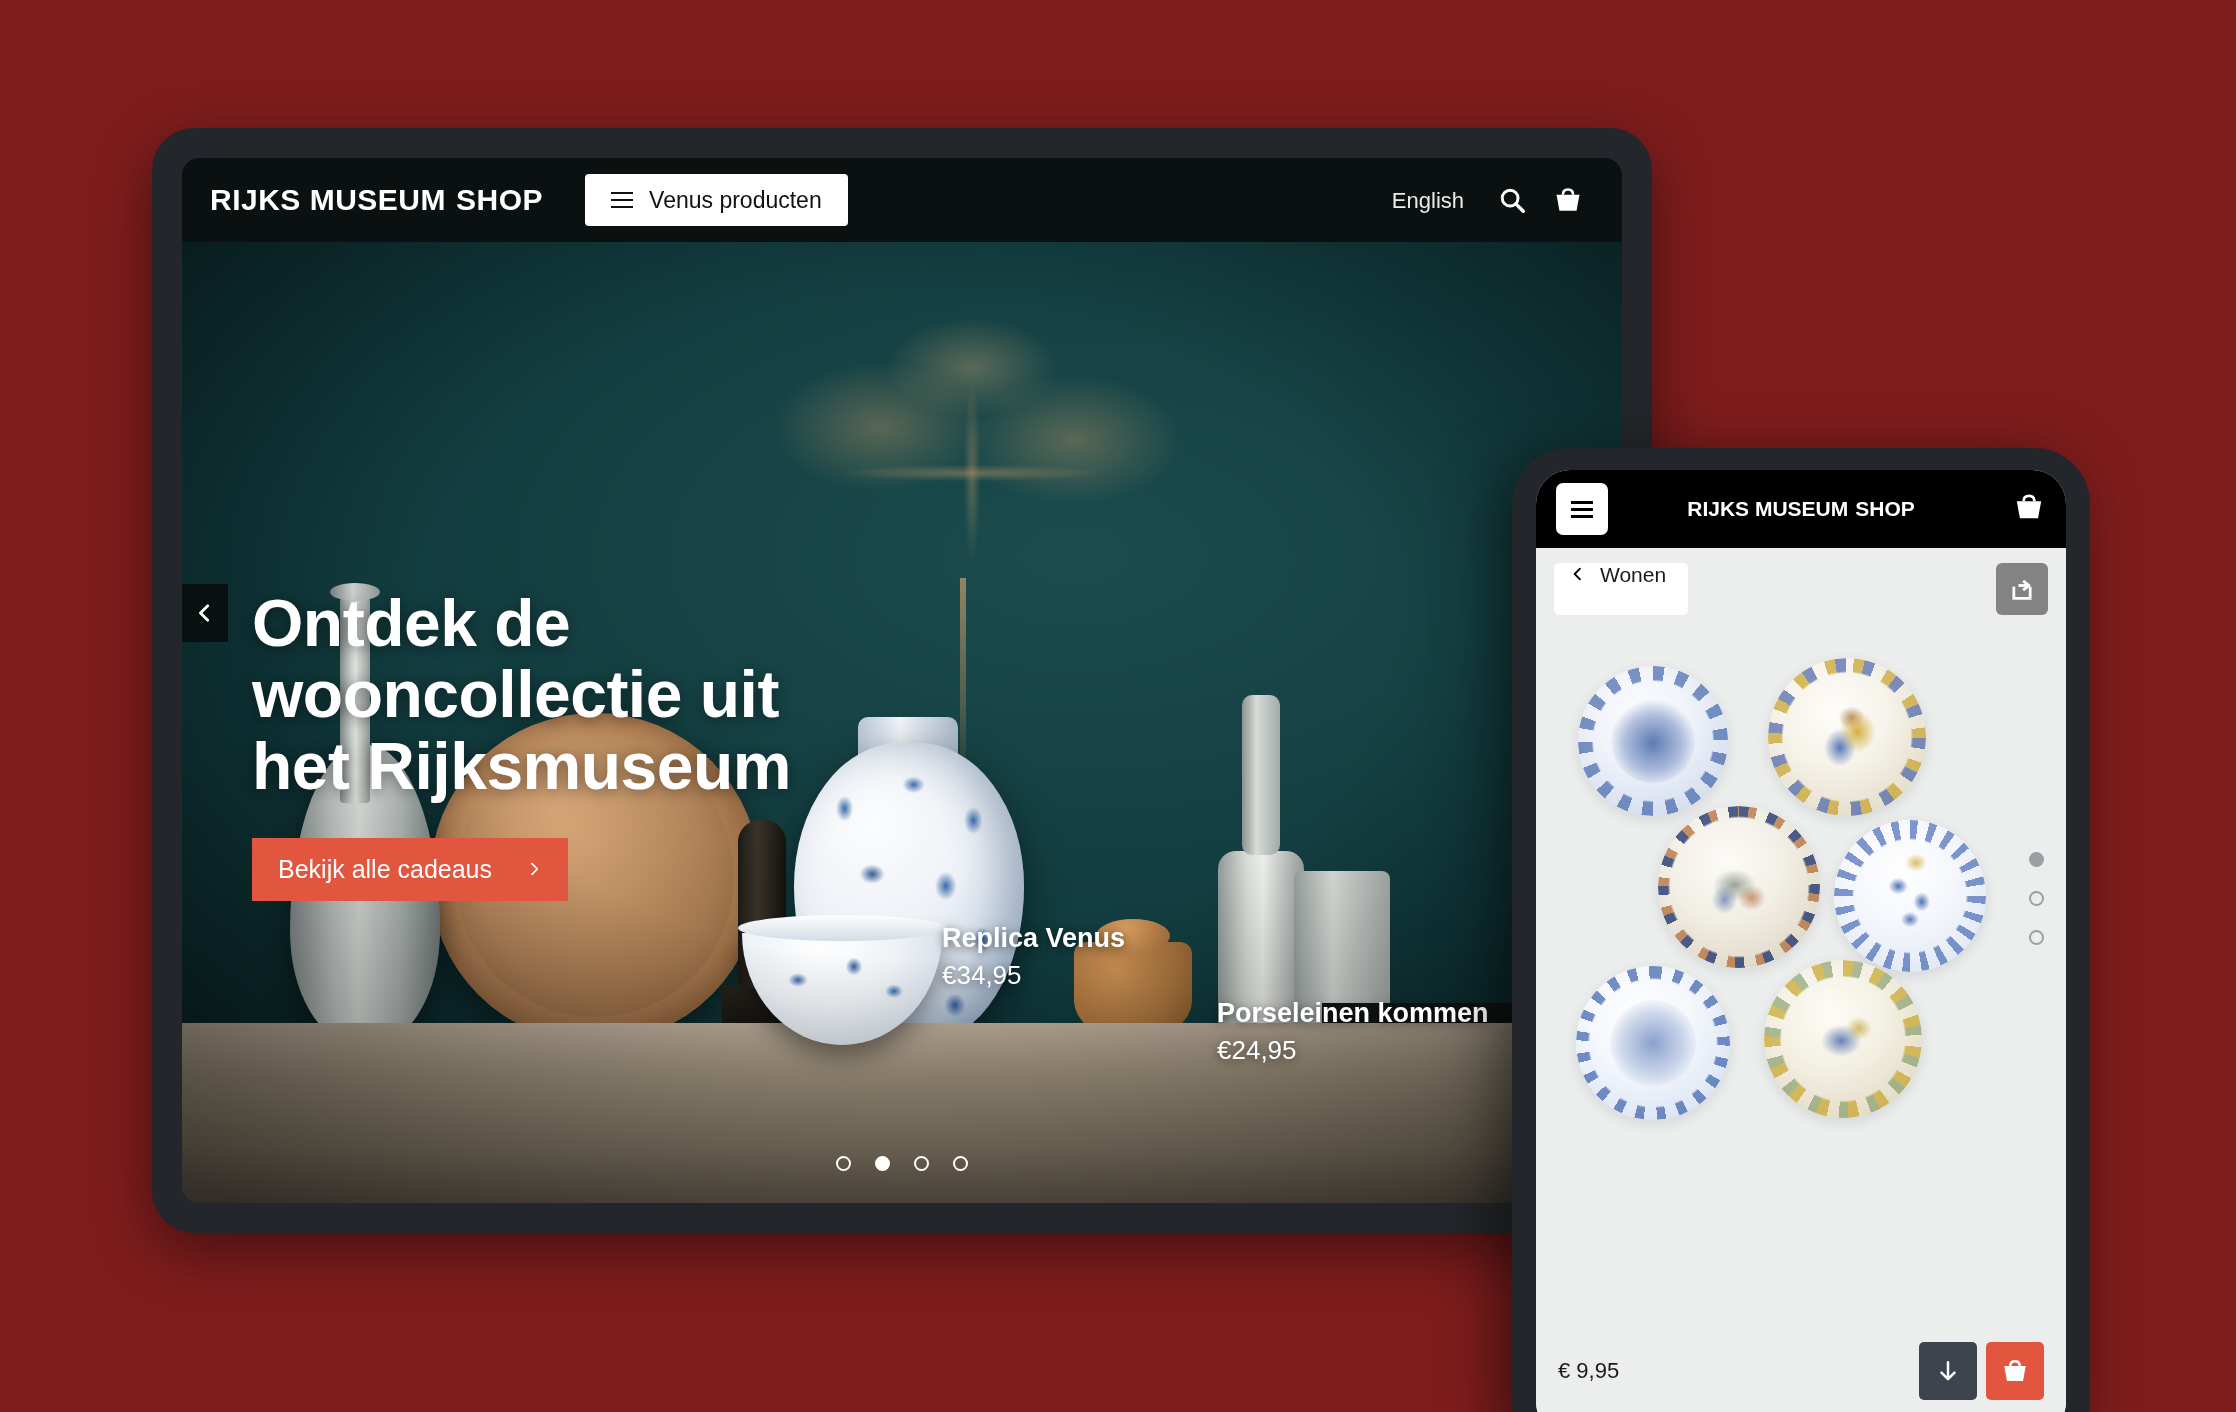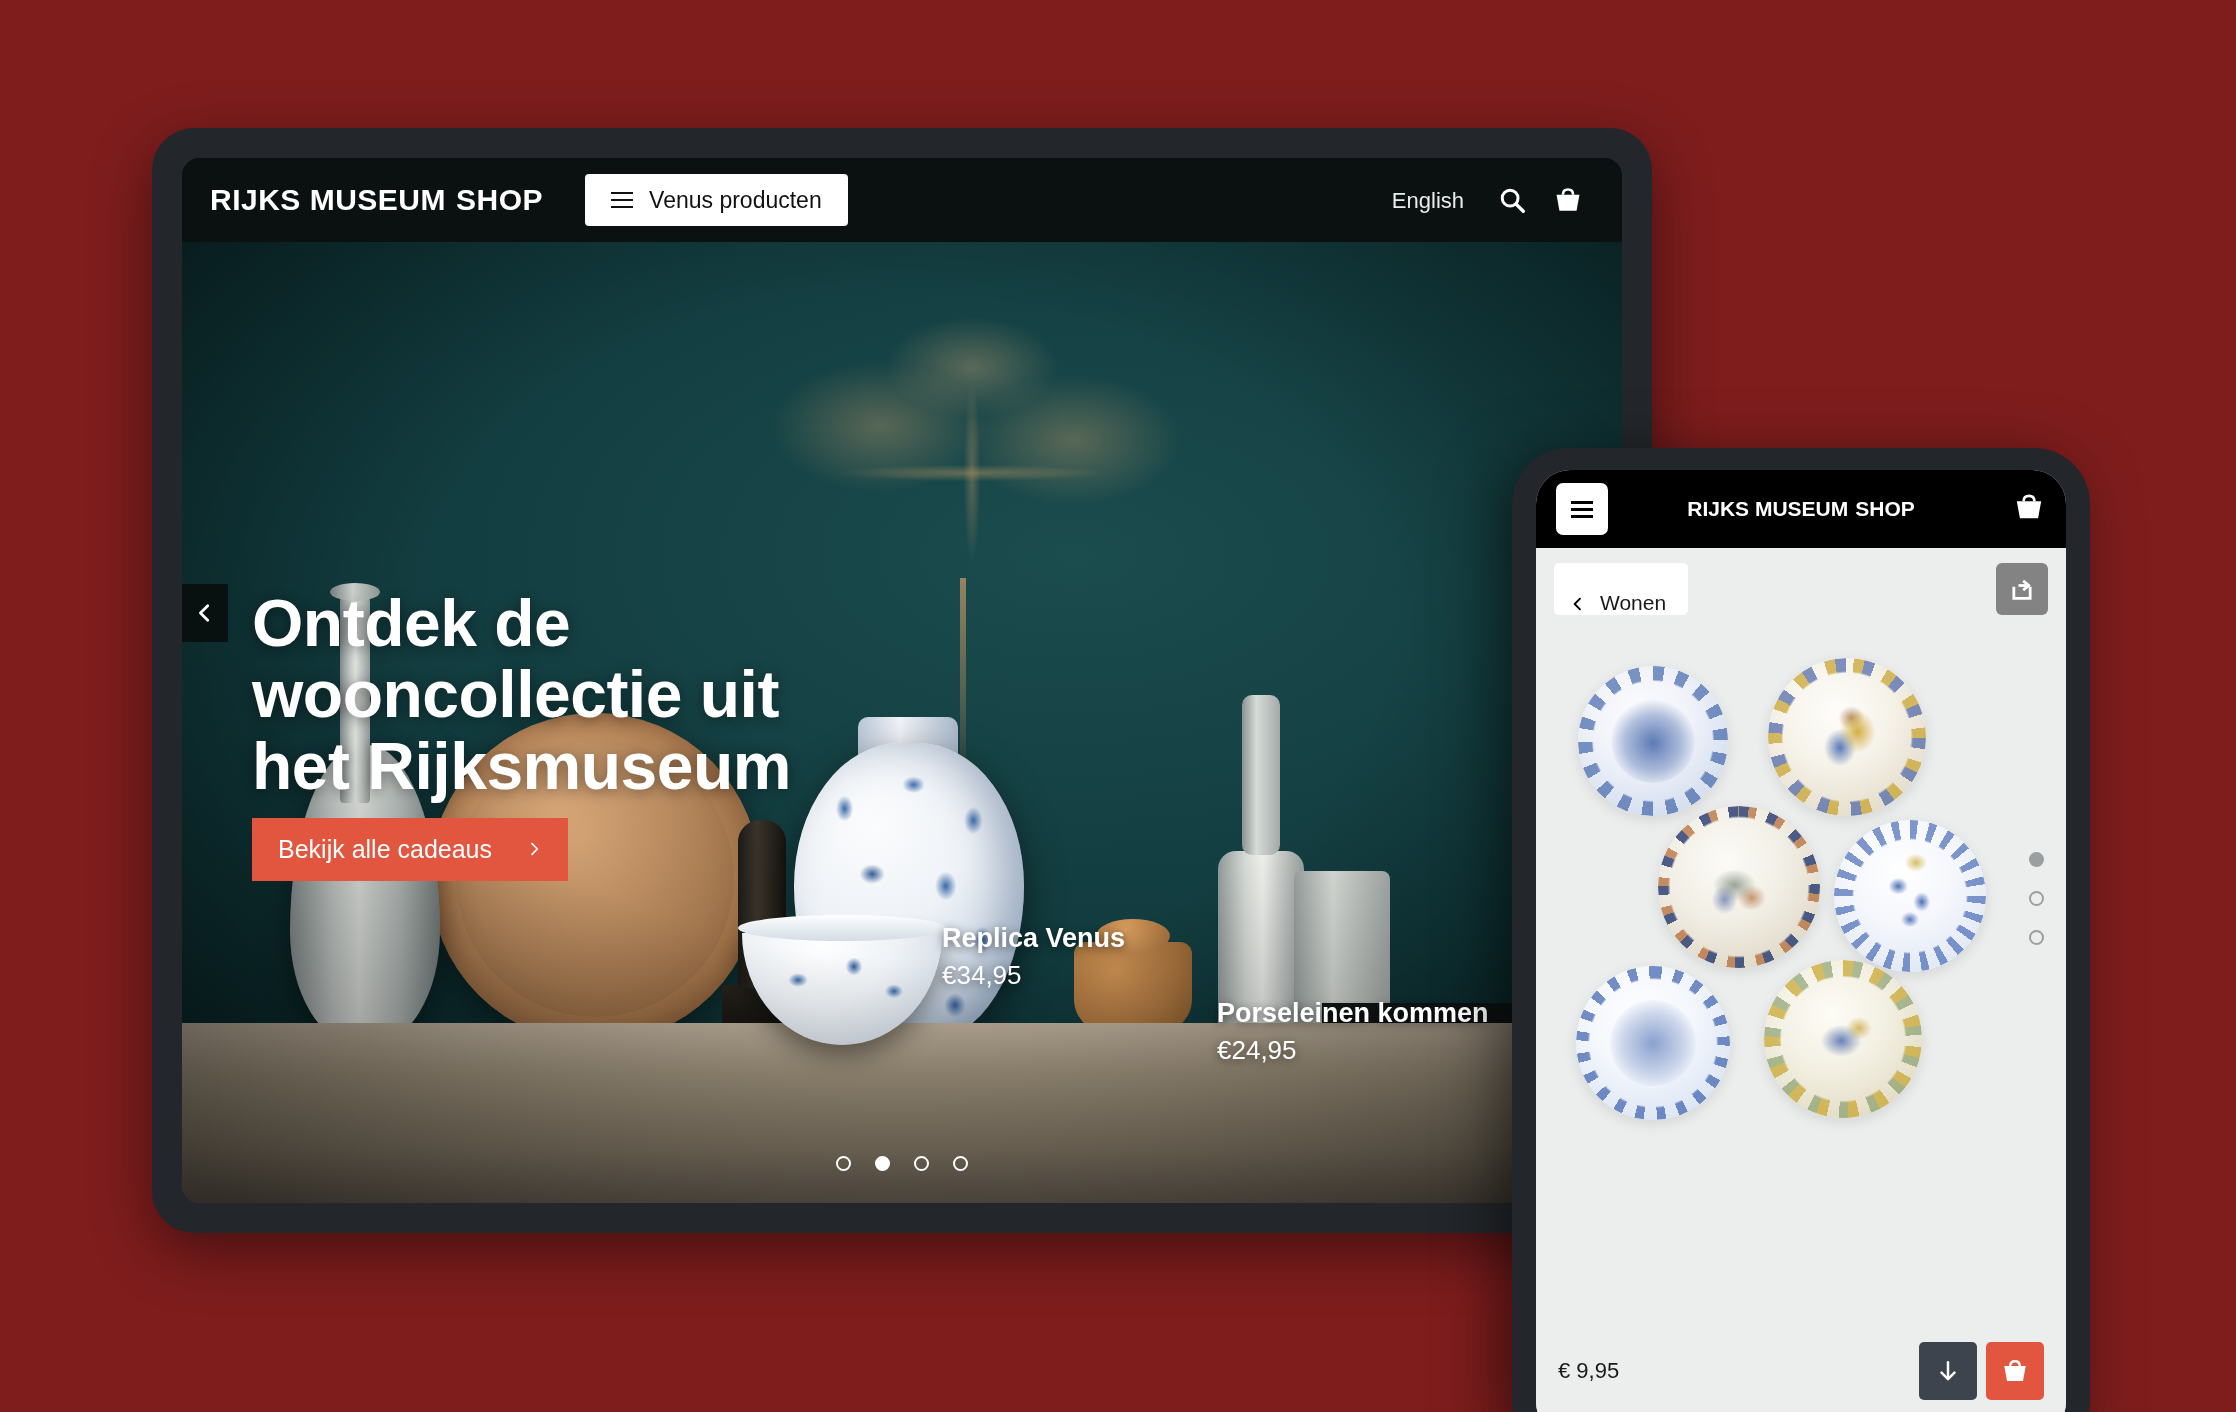--- a/index.html
+++ b/index.html
@@ -300,21 +300,21 @@
   .hero-title {
     color: #fff;
     font-size: 66px;
     line-height: 1.08;
     font-weight: 700;
     margin: 0;
     letter-spacing: -0.5px;
     text-shadow: 0 2px 14px rgba(0,0,0,0.45);
   }
   .cta {
-    margin-top: 16px;
+    margin-top: 36px;
     display: inline-flex;
     align-items: center;
     gap: 34px;
     background: #e2553f;
     color: #fff;
     font-size: 25px;
     padding: 17px 26px;
     border: none;
     cursor: pointer;
     font-family: inherit;
@@ -403,21 +403,21 @@
     display: flex;
     align-items: center;
     padding: 0 18px;
     box-sizing: border-box;
   }
   .back-pill {
     background: #fff;
     border-radius: 5px;
     height: 52px;
     display: flex;
-    align-items: flex-end;
+    align-items: flex-start;
     gap: 14px;
     padding: 0 22px 0 16px;
     font-size: 21px;
     color: #1a1a1a;
     cursor: pointer;
   }
   .share-btn {
     margin-left: auto;
     width: 52px; height: 52px;
     background: #838383;

